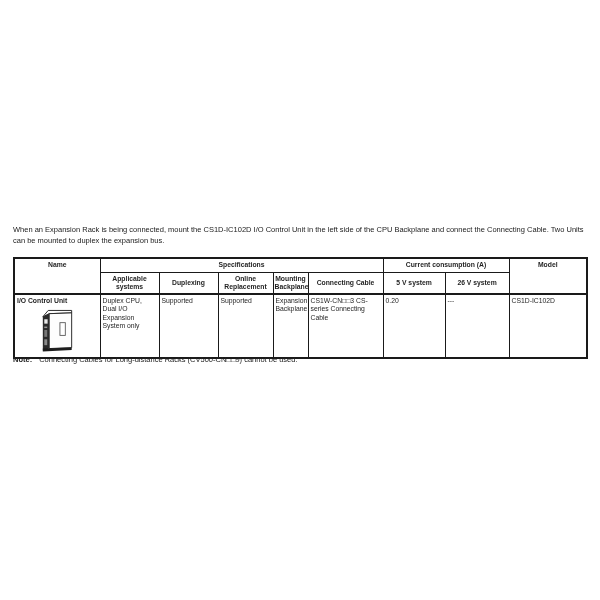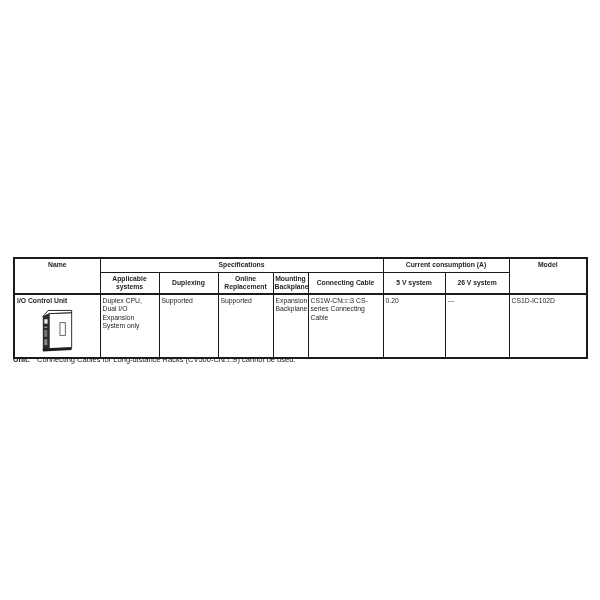--- a/index.html
+++ b/index.html
@@ -85,20 +85,21 @@
   .note-label {
     font-weight: bold;
     margin-right: 7px;
   }
 </style>
 </head>
 <body>
 
 <div class="page">
 
+  <p class="intro">When an Expansion Rack is being connected, mount the CS1D-IC102D I/O Control Unit in the left side of the CPU Backplane and connect the Connecting Cable. Two Units can be mounted to duplex the expansion bus.</p>
 
   <table class="spec-table">
     <colgroup>
       <col style="width:86px">
       <col style="width:59px">
       <col style="width:59px">
       <col style="width:55px">
       <col style="width:35px">
       <col style="width:75px">
       <col style="width:62px">
@@ -146,16 +147,16 @@
         <td>Expansion Backplane</td>
         <td>CS1W-CN□□3 CS-series Connecting Cable</td>
         <td>0.20</td>
         <td>---</td>
         <td>CS1D-IC102D</td>
       </tr>
     </tbody>
   </table>
 
   <p class="note">
-    <span class="note-label">Unit:</span><span class="note-text">Connecting Cables for Long-distance Racks (CV500-CN□□9) cannot be used.</span>
+    <span class="note-label">Note:</span><span class="note-text">Connecting Cables for Long-distance Racks (CV500-CN□□9) cannot be used.</span>
   </p>
 
 </div>
 
 </body></html>

